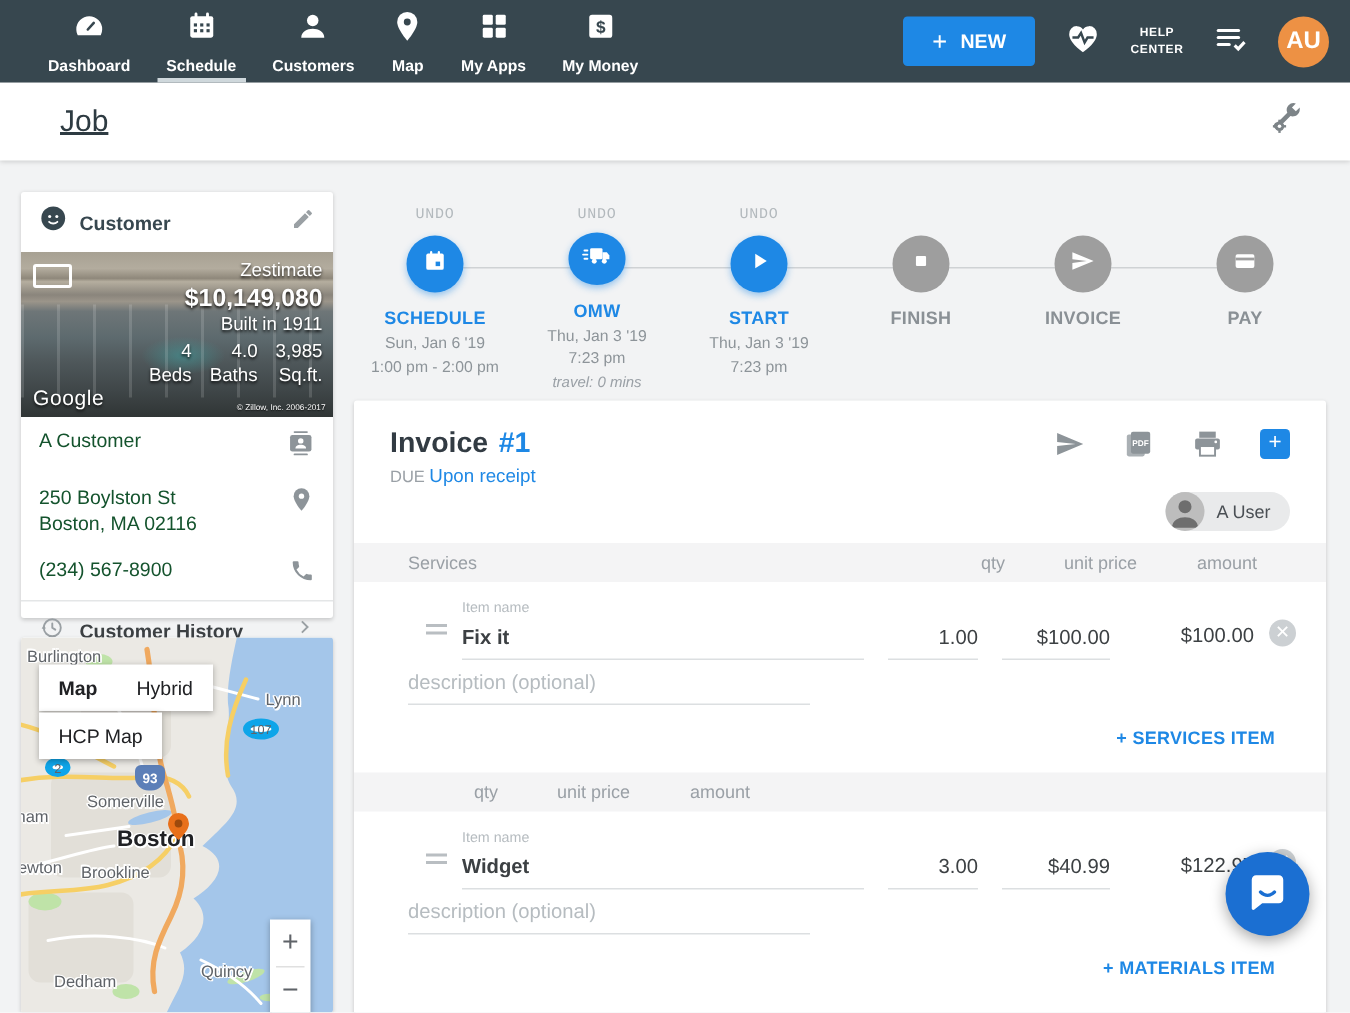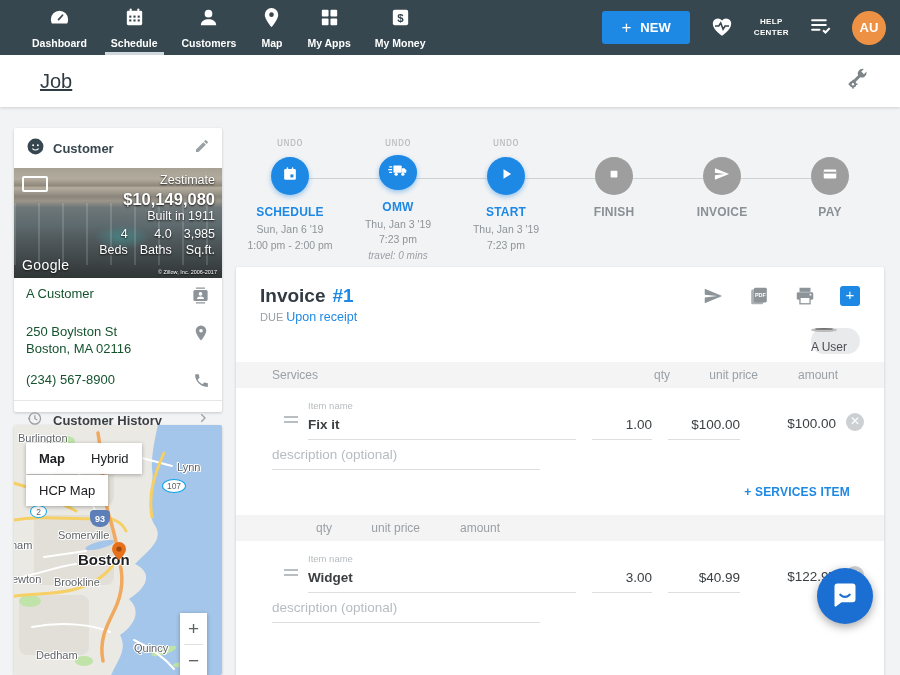--- a/index.html
+++ b/index.html
@@ -9,21 +9,21 @@
   
   .nav { position:absolute; top:0; left:0; width:900px; height:55px; background:#37474f; display:flex; align-items:stretch; z-index:30; }
   .nav-items { display:flex; padding-left:20px; }
   .nav-item { padding:0 12px; display:flex; flex-direction:column; align-items:center; justify-content:center; gap:4px; position:relative; cursor:pointer; }
   .nav-item .nav-lbl { font-size:10.5px; font-weight:bold; color:#fff; white-space:nowrap; }
   .nav-item.active::after { content:""; position:absolute; bottom:0; left:6px; right:6px; height:3px; background:#cfd8dc; }
   .nav-right { margin-left:auto; display:flex; align-items:center; gap:19px; padding-right:14px; }
   .new-btn { background:#1e88e5; color:#fff; font-weight:bold; font-size:13px; height:33px; padding:0 19px; border:none; border-radius:3px; display:flex; align-items:center; gap:9px; cursor:pointer; }
   .new-btn .plus-glyph { font-size:17px; font-weight:normal; }
   .help-center { color:#fff; font-size:8px; font-weight:bold; letter-spacing:.4px; text-align:center; line-height:1.35; cursor:pointer; }
-  .avatar { width:34px; height:34px; border-radius:50%; background:#ed9144; color:#fff; font-weight:bold; font-size:13px; display:flex; align-items:center; justify-content:center; cursor:pointer; }
+  .avatar { width:34px; height:34px; border-radius:50%; background:#ed9144; color:#fff; font-weight:bold; font-size:16px; display:flex; align-items:center; justify-content:center; cursor:pointer; }
 
   
   .page-header { position:absolute; top:55px; left:0; width:900px; height:52px; background:#fff; box-shadow:0 1px 3px rgba(0,0,0,.15); display:flex; align-items:center; padding:0 30px 0 40px; z-index:20; }
   .page-title { font-size:20px; color:#2e3b42;text-decoration:underline; }
   .page-header .spacer { flex:1; }
 
   
   .card { background:#fff; border-radius:2px; box-shadow:0 1px 3px rgba(0,0,0,.18); }
 
   
@@ -50,21 +50,21 @@
   .cc-history { border-top:1px solid #e4e6e7; display:flex; align-items:center; gap:10px; padding:9px 12px; cursor:pointer; }
   .cc-history .hist-lbl { font-size:13px; font-weight:bold; color:#3c4043; }
   .cc-history .chev { margin-left:auto; }
 
   
   .map-card { position:absolute; left:14px; top:425px; width:208px; height:250px; overflow:hidden; }
   .map-card svg.mapbg { position:absolute; left:0; top:0; }
   .maplabel { position:absolute; font-size:11px; color:#5f6368; white-space:nowrap;
     text-shadow:1px 0 0 #fff,-1px 0 0 #fff,0 1px 0 #fff,0 -1px 0 #fff,1px 1px 0 #fff,-1px -1px 0 #fff; }
   .maplabel.big { font-size:15px; font-weight:bold; color:#202124; }
-  .shield-oval { position:absolute; background:#fff; border:1px solid #0ea5e9; border-radius:50%; color:#5f6368; font-size:8.5px; display:flex; align-items:center; justify-content:center; }
+  .shield-oval { position:absolute; background:#fff; border:5px solid #0ea5e9; border-radius:50%; color:#5f6368; font-size:8.5px; display:flex; align-items:center; justify-content:center; }
   .shield-93 { position:absolute; width:20px; height:17px; background:#5c7fb8; color:#fff; font-size:9px; font-weight:bold; display:flex; align-items:center; justify-content:center; border-radius:4px 4px 9px 9px; }
   .map-pin-marker { position:absolute; }
   .mapbtn-box { position:absolute; background:#fff; box-shadow:0 1px 4px rgba(0,0,0,.3); display:flex; z-index:5; }
   .mapbtn { padding:8px 13px; font-size:13px; color:#202124; cursor:pointer; white-space:nowrap; }
   .mapbtn.bold { font-weight:bold; }
   .zoomctl { position:absolute; right:15px; top:188px; width:27px; background:#fff; box-shadow:0 1px 4px rgba(0,0,0,.3); display:flex; flex-direction:column; z-index:5; }
   .zoomctl .zbtn { height:31px; display:flex; align-items:center; justify-content:center; font-size:19px; color:#5f6368; cursor:pointer; }
   .zoomctl .zdiv { height:1px; background:#e0e0e0; margin:0 4px; }
 
   
@@ -86,21 +86,21 @@
   .inv-header { padding:18px 24px 8px; }
   .inv-title-row { display:flex; align-items:center; }
   .inv-title { font-size:19px; font-weight:bold; color:#323b43; }
   .inv-number { font-size:19px; font-weight:bold; color:#1e88e5; margin-left:7px; }
   .inv-actions { margin-left:auto; display:flex; align-items:center; gap:24px; }
   .inv-actions .act { cursor:pointer; display:flex; }
   .plus-btn { width:20px; height:20px; border-radius:3px; background:#1e88e5; color:#fff; font-size:15px; line-height:18px; text-align:center; cursor:pointer; }
   .due-row { margin-top:3px; font-size:11px; color:#9aa0a6; }
   .due-value { font-size:12.5px; color:#1e88e5; margin-left:3px; cursor:pointer; }
   .assignee-row { display:flex; justify-content:flex-end; margin-top:4px; }
-  .chip { background:#e9eaeb; border-radius:14px; height:26px; display:flex; align-items:flex-start; gap:8px; padding-right:13px; font-size:12px; color:#4a4f54; cursor:pointer;flex-direction:column; }
+  .chip { background:#e9eaeb; border-radius:14px; height:26px; display:flex; align-items:center; gap:8px; padding-right:13px; font-size:12px; color:#4a4f54; cursor:pointer; }
   .chip-avatar { width:26px; height:26px; border-radius:50%; background:#bdbdbd; overflow:hidden; display:flex; align-items:flex-end; justify-content:center; }
 
   .sec-bar { height:26px; background:#f4f4f5; display:flex; align-items:center; padding:0 46px 0 36px; font-size:12px; color:#9aa0a6; }
   .sec-name { flex:1; }
   .colh-qty { width:60px; text-align:right; }
   .colh-unit { width:88px; text-align:right; }
   .colh-amount { width:80px; text-align:right; }
 
   .item-row { display:flex; align-items:flex-end; padding:12px 20px 0 12px;margin-left:36px; }
   .drag { width:14px; margin:0 10px 14px 0; cursor:grab; }
@@ -545,20 +545,23 @@
       </div>
       <div class="row-spacer"></div>
       <input class="line-input qty-input" value="3.00" style="">
       <input class="line-input unit-input" value="$40.99" style="">
       <div class="amount">$122.97</div>
       <div class="x-btn">✕</div>
     </div>
     <div class="desc-row">
       <input class="line-input" placeholder="description (optional)" style="">
     </div>
+    <div class="add-row">
+      <span class="add-link">+ MATERIALS ITEM</span>
+    </div>
   </div>
 
   <div class="chat-bubble">
     <span><svg width="28" height="28" viewBox="0 0 24 24">
           <path d="M5.5 3h13A2.5 2.5 0 0 1 21 5.5v11a2.5 2.5 0 0 1-2.5 2.5H9l-4.5 3.6A.9.9 0 0 1 3 21.9V5.5A2.5 2.5 0 0 1 5.5 3z" fill="#fff"></path>
           <path d="M8 12.6c1.35 1.3 2.7 1.9 4 1.9s2.65-.6 4-1.9" stroke="#1b6fd2" stroke-width="1.9" fill="none" stroke-linecap="round"></path>
         </svg></span>
   </div>
 
 </div>

